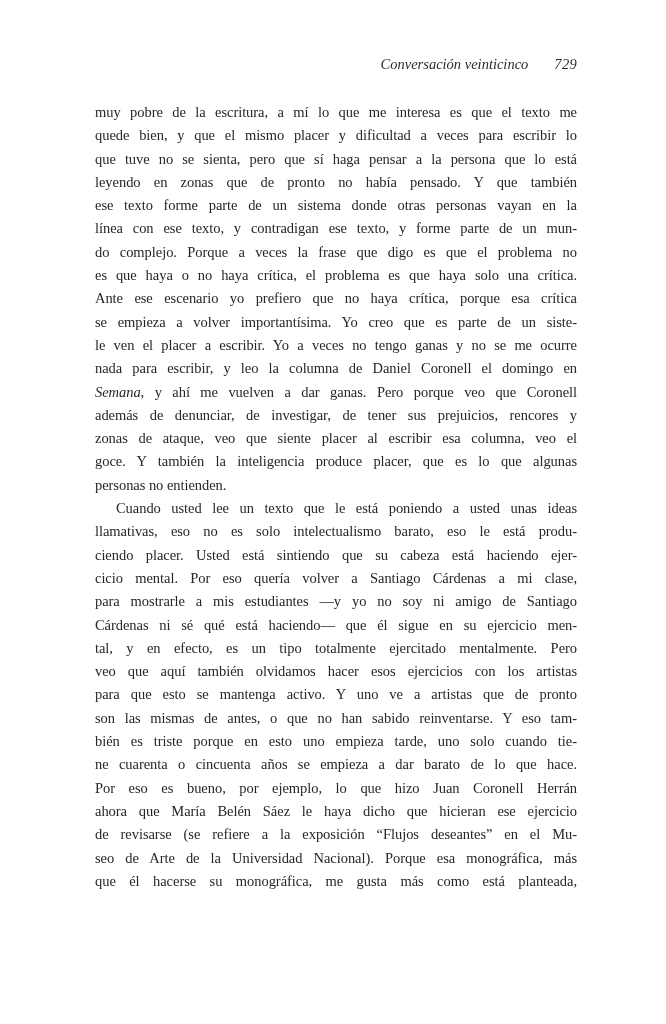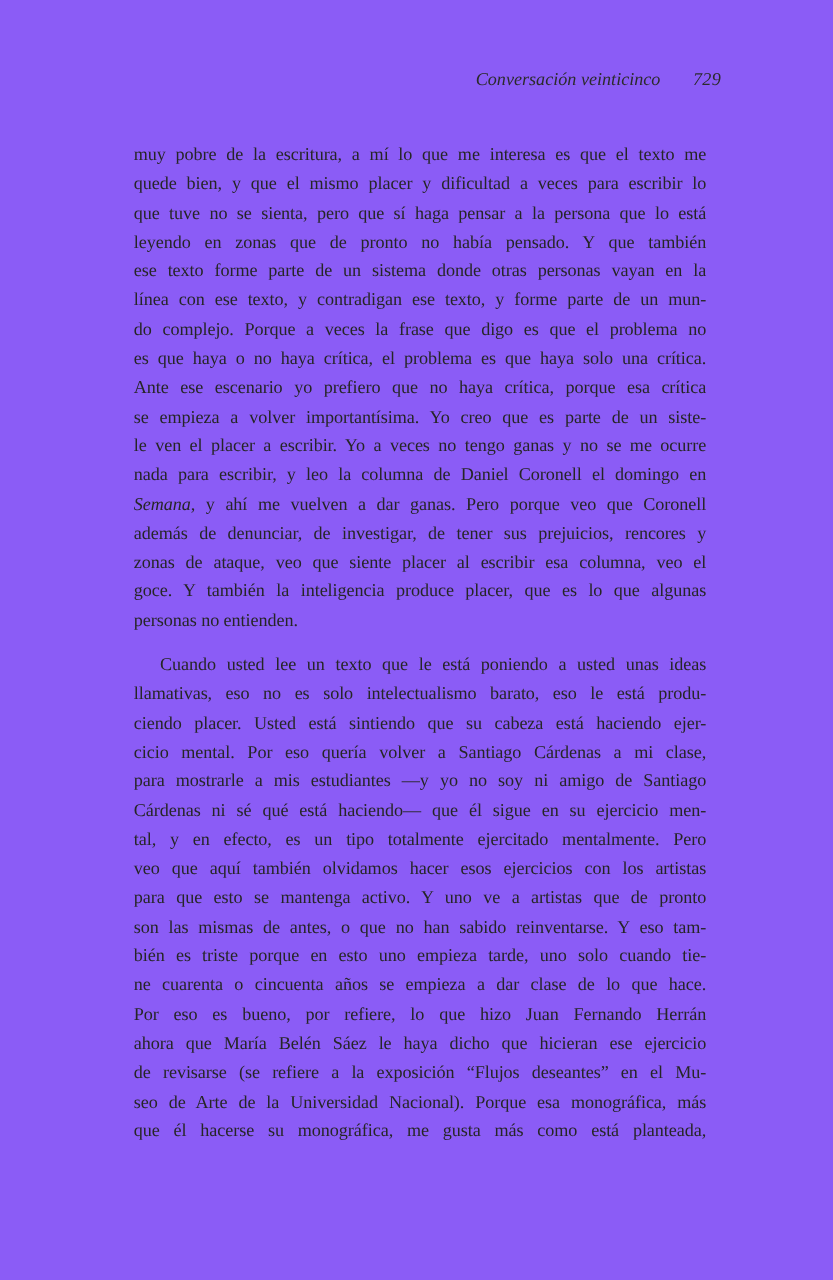--- a/index.html
+++ b/index.html
@@ -5,21 +5,21 @@
   html, body {
     margin: 0;
     padding: 0;
     background: #e8e8e8;
   }
   .book-page {
     position: relative;
     width: 666px;
     height: 1024px;
     margin: 0 auto;
-    background: #8b5cf6;
+    background: #ffffff;
     color: #262626;
     font-family: "Liberation Serif", serif;
     overflow: hidden;
     box-sizing: border-box;
   }
   .running-header {
     position: absolute;
     top: 54px;
     left: 95px;
     right: 89px;
@@ -41,21 +41,21 @@
   .text-block {
     position: absolute;
     top: 101px;
     left: 95px;
     width: 482px;
     font-size: 14.5px;
     line-height: 23.3px;
     letter-spacing: -0.05px;
   }
   .paragraph {
-    margin: 12px;
+    margin: 0;
   }
   .line {
     text-align: justify;
     text-align-last: justify;
     white-space: normal;
   }
   .line.no-justify {
     text-align: left;
     text-align-last: left;
   }
@@ -100,21 +100,21 @@
         <div class="line"><span>llamativas, eso no es solo intelectualismo barato, eso le está produ-</span></div>
         <div class="line"><span>ciendo placer. Usted está sintiendo que su cabeza está haciendo ejer-</span></div>
         <div class="line"><span>cicio mental. Por eso quería volver a Santiago Cárdenas a mi clase,</span></div>
         <div class="line"><span>para mostrarle a mis estudiantes —y yo no soy ni amigo de Santiago</span></div>
         <div class="line"><span>Cárdenas ni sé qué está haciendo— que él sigue en su ejercicio men-</span></div>
         <div class="line"><span>tal, y en efecto, es un tipo totalmente ejercitado mentalmente. Pero</span></div>
         <div class="line"><span>veo que aquí también olvidamos hacer esos ejercicios con los artistas</span></div>
         <div class="line"><span>para que esto se mantenga activo. Y uno ve a artistas que de pronto</span></div>
         <div class="line"><span>son las mismas de antes, o que no han sabido reinventarse. Y eso tam-</span></div>
         <div class="line"><span>bién es triste porque en esto uno empieza tarde, uno solo cuando tie-</span></div>
-        <div class="line"><span>ne cuarenta o cincuenta años se empieza a dar clase de lo que hace.</span></div>
-        <div class="line"><span>Por eso es bueno, por refiere, lo que hizo Juan Fernando Herrán</span></div>
+        <div class="line"><span>ne cuarenta o cincuenta años se empieza a dar barato de lo que hace.</span></div>
+        <div class="line"><span>Por eso es bueno, por ejemplo, lo que hizo Juan Coronell Herrán</span></div>
         <div class="line"><span>ahora que María Belén Sáez le haya dicho que hicieran ese ejercicio</span></div>
         <div class="line"><span>de revisarse (se refiere a la exposición “Flujos deseantes” en el Mu-</span></div>
         <div class="line"><span>seo de Arte de la Universidad Nacional). Porque esa monográfica, más</span></div>
         <div class="line"><span>que él hacerse su monográfica, me gusta más como está planteada,</span></div>
       </div>
     </div>
 </div>
 
 </body></html>

